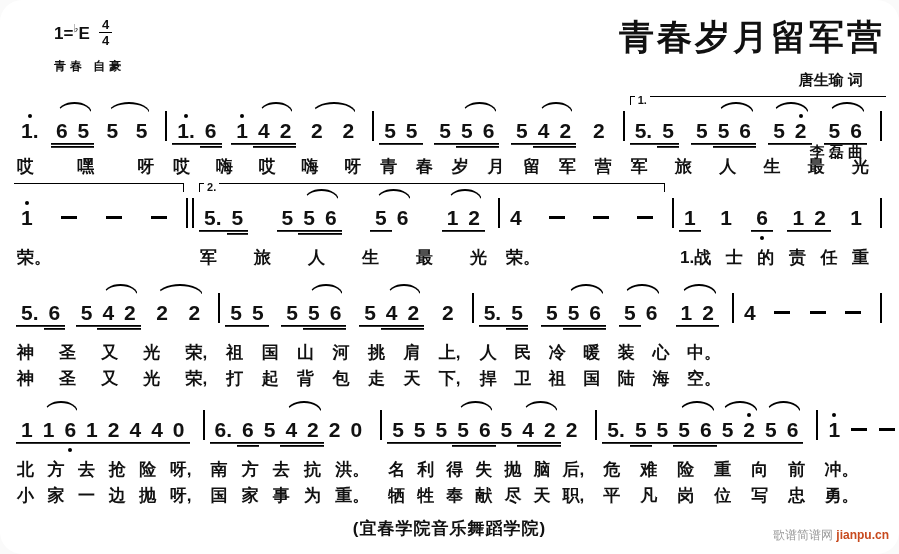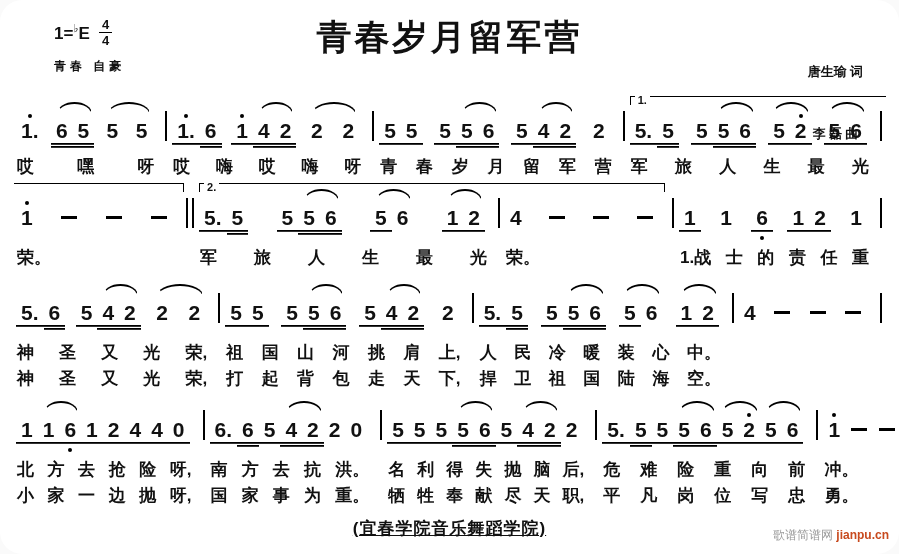--- a/index.html
+++ b/index.html
@@ -7,22 +7,22 @@
   .page{position:relative;width:899px;height:554px;background:#fff;box-sizing:border-box;padding:8px 14px 0 14px;border-radius:22px;}
 
   
   .top{position:relative;height:78px;}
   .keysig{position:absolute;left:40px;top:12px;font-weight:bold;font-size:17px;white-space:nowrap;}
   .keysig sup{font-size:11px;vertical-align:super;}
   .frac{display:inline-flex;flex-direction:column;align-items:center;vertical-align:middle;line-height:1;font-size:13px;font-weight:bold;margin-left:9px;position:relative;top:-2px;}
   .frac .num{border-bottom:1.6px solid #000;padding:0 3px 1px;}
   .frac .den{padding-top:1px;}
   .mood{position:absolute;left:40px;top:50px;font-weight:bold;font-size:12px;letter-spacing:4px;}
-  .title{text-align:center;font-size:35px;font-weight:bold;letter-spacing:3px;padding-top:6px;font-family:Liberation Serif, serif;}
-  .credits{position:absolute;right:22px;top:12px;font-size:13px;font-weight:bold;line-height:1.6;text-align:center;white-space:pre;font-family:Liberation Serif, serif;}
+  .title{text-align:right;font-size:35px;font-weight:bold;letter-spacing:3px;padding-top:6px;font-family:Liberation Serif, serif;}
+  .credits{position:absolute;right:22px;top:12px;font-size:15px;font-weight:bold;line-height:1.6;text-align:right;white-space:pre;}
 
   
   #music-lines{margin-top:10px;}
   .music-line{position:relative;margin-bottom:3px;}
   .line-table{display:table;width:100%;table-layout:auto;border-collapse:collapse;}
   .trow{display:table-row;}
   .tcell{display:table-cell;vertical-align:top;}
   .cell-flex{display:flex;align-items:flex-start;}
   .measure-inner{position:relative;flex:1;display:flex;justify-content:space-between;align-items:flex-start;padding:17px 8px 0 2px;}
   .beat{display:flex;align-items:flex-start;}
@@ -40,21 +40,21 @@
   .bar.bar-gap{margin-left:1.5px;}
   .slur{position:absolute;top:6px;height:9px;border:1.6px solid transparent;border-top:2px solid #000;border-radius:50% 50% 0 0/100% 100% 0 0;pointer-events:none;}
   .ending{position:absolute;top:0;height:8px;border-top:1.8px solid #000;pointer-events:none;}
   .ending.tl{border-left:1.8px solid #000;}
   .ending.tr{border-right:1.8px solid #000;}
   .endlabel{position:absolute;left:4px;top:-2px;font-size:11px;font-weight:bold;background:#fff;padding:0 3px;line-height:1;}
   .lyr{display:flex;justify-content:space-between;padding:2px 16px 2px 3px;font-size:17px;font-weight:bold;line-height:1.3;white-space:nowrap;}
   .syl{display:inline-block;}
 
   
-  .footer{position:absolute;left:0;right:0;bottom:14px;text-align:center;font-size:17px;font-weight:bold;letter-spacing:1px;text-decoration:underline;}
+  .footer{position:absolute;left:0;right:0;bottom:14px;text-align:center;font-size:17px;font-weight:bold;letter-spacing:1px;}
   .watermark{position:absolute;right:10px;bottom:10px;font-size:12px;white-space:nowrap;}
   .wm-site{color:#9b9b9b;}
   .wm-link{color:#c84a1e;font-weight:bold;text-decoration:none;cursor:pointer;}
 </style>
 </head>
 <body>
 
 <div class="page">
 
   <div class="top">

